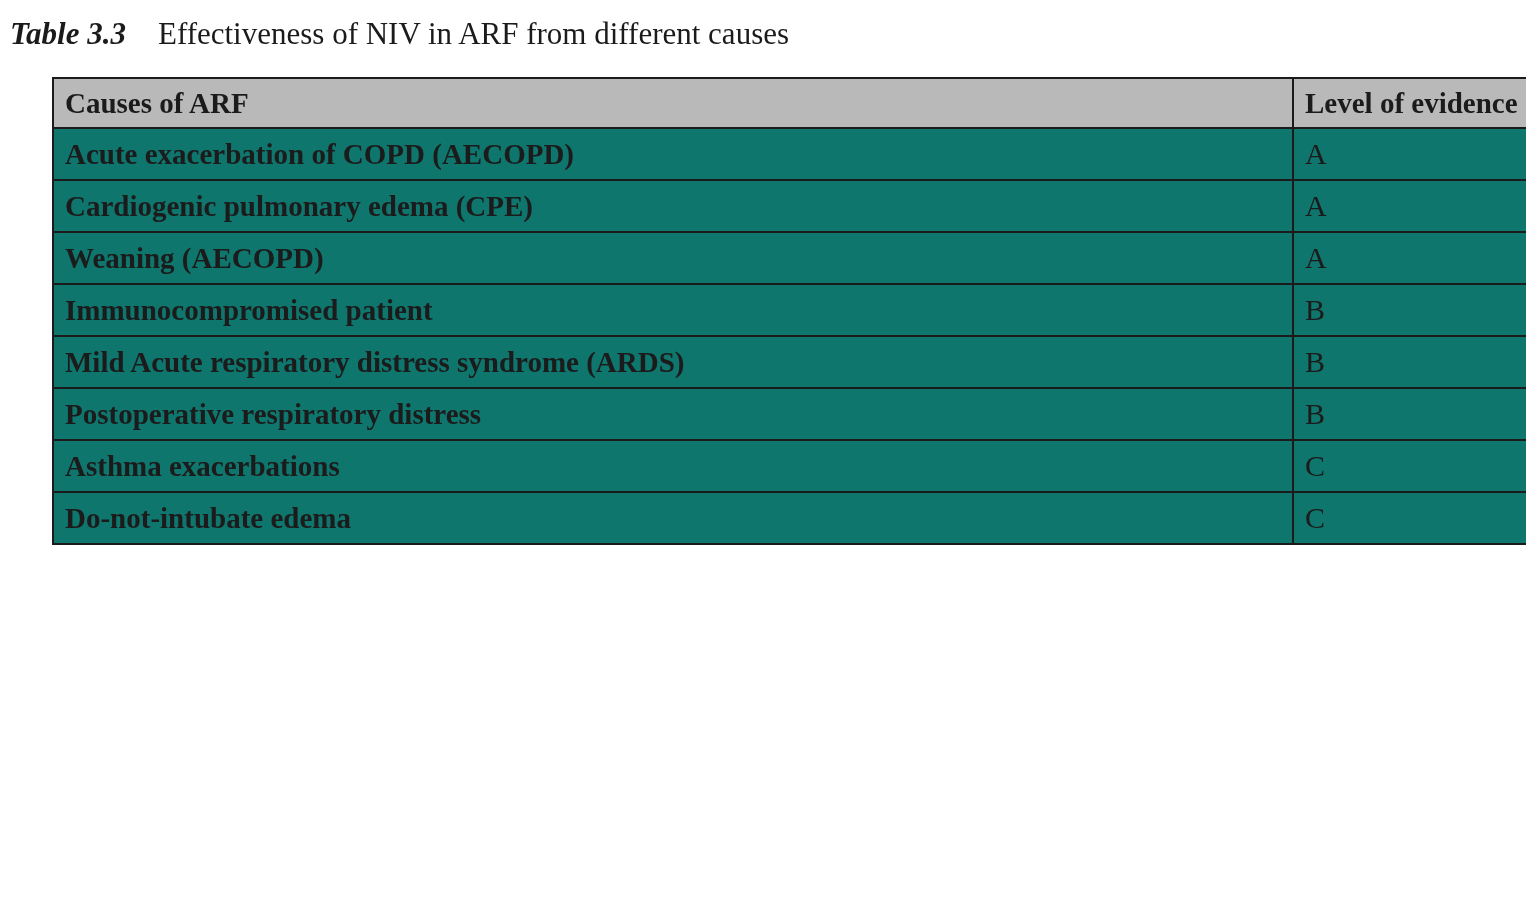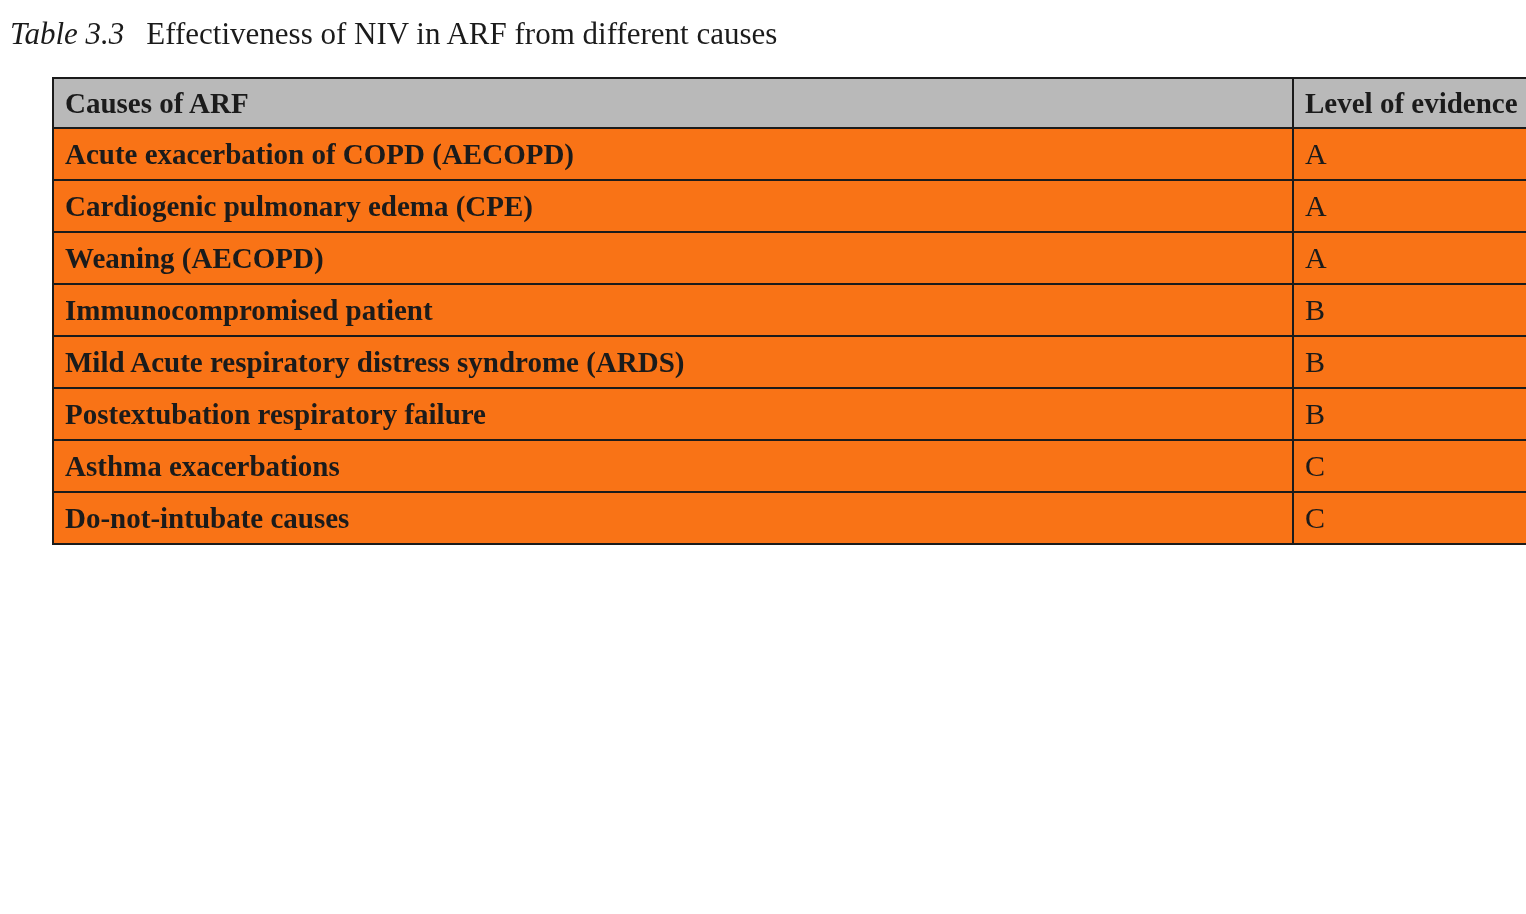--- a/index.html
+++ b/index.html
@@ -18,23 +18,23 @@
   }
   .caption {
     position: absolute;
     left: 10px;
     top: 14px;
     font-size: 31px;
     line-height: 40px;
     white-space: nowrap;
   }
   .caption-label {
-    font-weight: normal;
+    font-weight: bold;
     font-style: italic;
-    margin-right: 22px;
+    margin-right: 32px;
   }
   table.evidence-table {
     position: absolute;
     left: 10px;
     top: 77px;
     width: 1490px;
     border-collapse: collapse;
     table-layout: fixed;
     margin-left: 42px;
   }
@@ -50,21 +50,21 @@
     white-space: nowrap;
   }
   .evidence-table th {
     background: #b9b9b9;
     height: 48px;
     font-size: 29px;
     font-weight: bold;
   }
   .evidence-table td {
     height: 50px;
-    background: #f97316;
+    background: #0f766e;
   }
   .evidence-table td.cause {
     font-size: 29px;
     font-weight: bold;
   }
   .evidence-table td.evidence {
     font-size: 30px;
     font-weight: normal;
   }
 </style>
@@ -103,27 +103,27 @@
       </tr>
       <tr>
         <td class="cause">Immunocompromised patient</td>
         <td class="evidence">B</td>
       </tr>
       <tr>
         <td class="cause">Mild Acute respiratory distress syndrome (ARDS)</td>
         <td class="evidence">B</td>
       </tr>
       <tr>
-        <td class="cause">Postextubation respiratory failure</td>
+        <td class="cause">Postoperative respiratory distress</td>
         <td class="evidence">B</td>
       </tr>
       <tr>
         <td class="cause">Asthma exacerbations</td>
         <td class="evidence">C</td>
       </tr>
       <tr>
-        <td class="cause">Do-not-intubate causes</td>
+        <td class="cause">Do-not-intubate edema</td>
         <td class="evidence">C</td>
       </tr>
     </tbody>
   </table>
 
 </div>
 
 </body></html>

